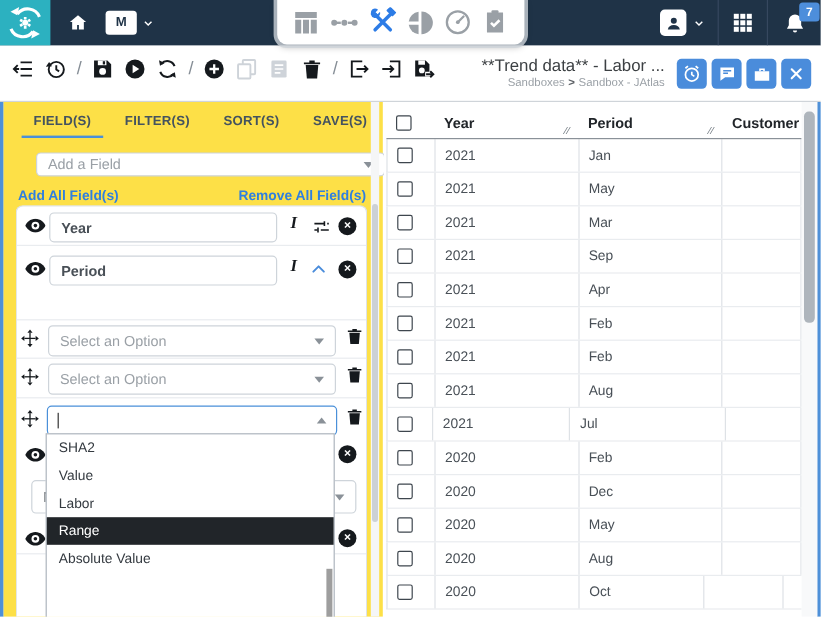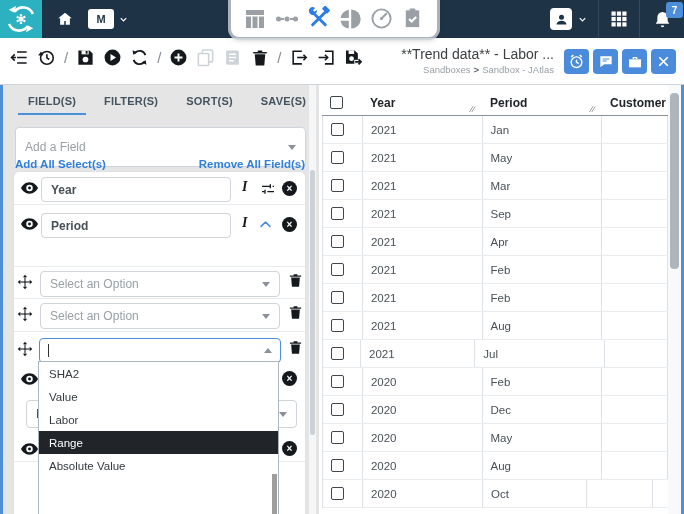--- a/index.html
+++ b/index.html
@@ -25,21 +25,21 @@
 .slash{color:#868e96;font-size:15px;padding:0 1px;}
 .doctitle{position:absolute;right:130px;top:8px;text-align:right;}
 .doctitle .t{font-size:14px;color:#3c4043;white-space:nowrap;}
 .doctitle .b{font-size:9.5px;color:#9aa0a6;margin-top:2px;white-space:nowrap;}
 .doctitle .b .sep{color:#5f6368;font-weight:bold;padding:0 3px;}
 .actions{position:absolute;right:8px;top:11px;display:flex;gap:4px;}
 .actbtn{width:25px;height:25px;border-radius:4px;background:#4a8cdb;display:flex;align-items:center;justify-content:center;}
 
 .content{position:absolute;top:85px;left:0;right:0;bottom:0;border-left:3px solid #4e90d8;border-right:3px solid #4e90d8;background:#fff;}
 
-.panel{position:absolute;left:0;top:0;width:316px;bottom:0;background:#e5e5e5;}
+.panel{position:absolute;left:0;top:0;width:316px;bottom:0;background:#fde047;}
 .tabs{position:absolute;left:25px;top:10px;display:flex;gap:28px;}
 .tab{font-size:11px;font-weight:bold;color:#44535f;position:relative;letter-spacing:.2px;}
 .tab.active::after{content:"";position:absolute;left:-10px;right:-10px;bottom:-8px;height:2px;background:#4a90d9;}
 .sel{border:1px solid #ced4da;border-radius:4px;background:#fff;display:flex;align-items:center;padding:0 9px;position:absolute;font-size:12px;color:#9aa0a6;}
 .sel .lbl{overflow:hidden;white-space:nowrap;}
 .chevd{width:0;height:0;border-left:4px solid transparent;border-right:4px solid transparent;border-top:5px solid #8a9198;margin-left:auto;}
 .chevu{width:0;height:0;border-left:4px solid transparent;border-right:4px solid transparent;border-bottom:5px solid #8a9198;margin-left:auto;}
 .link{font-size:11.5px;font-weight:bold;color:#2f7fe0;position:absolute;}
 .fbox{position:absolute;left:10px;top:86px;right:13px;bottom:0;border:1px solid #dee2e6;border-radius:6px 6px 0 0;border-bottom:none;background:#fff;}
 .inp{border:1px solid #ced4da;border-radius:4px;background:#fff;display:flex;align-items:center;padding:0 9px;position:absolute;font-size:12px;font-weight:bold;color:#495057;}
@@ -349,25 +349,25 @@
   <div class="content">
 
     <div class="panel">
       <div class="tabs">
         <span class="tab active">FIELD(S)</span>
         <span class="tab">FILTER(S)</span>
         <span class="tab">SORT(S)</span>
         <span class="tab">SAVE(S)</span>
       </div>
 
-      <div class="sel" style="left:12px;top:42px;width:291px;height:40px;">
+      <div class="sel" style="left:27px;top:42px;width:291px;height:20px;">
         <span class="lbl">Add a Field</span>
         <span class="chevd"></span>
       </div>
-      <span class="link" style="left:12px;top:73px;">Add All Select(s)</span>
+      <span class="link" style="left:12px;top:73px;">Add All Field(s)</span>
       <span class="link" style="right:14px;top:73px;">Remove All Field(s)</span>
 
       <div class="fbox">
 
         <span class="abs" style="left:7px;top:10px;">
           <svg width="17" height="12" viewBox="0 0 24 16">
               <path d="M12 0C6 0 1.7 4.4 0 8c1.7 3.6 6 8 12 8s10.3-4.4 12-8C22.3 4.4 18 0 12 0z" fill="#15191d"></path>
               <circle cx="12" cy="8" r="4.6" fill="#fff"></circle>
               <circle cx="12" cy="8" r="2.1" fill="#15191d"></circle>
             </svg>

